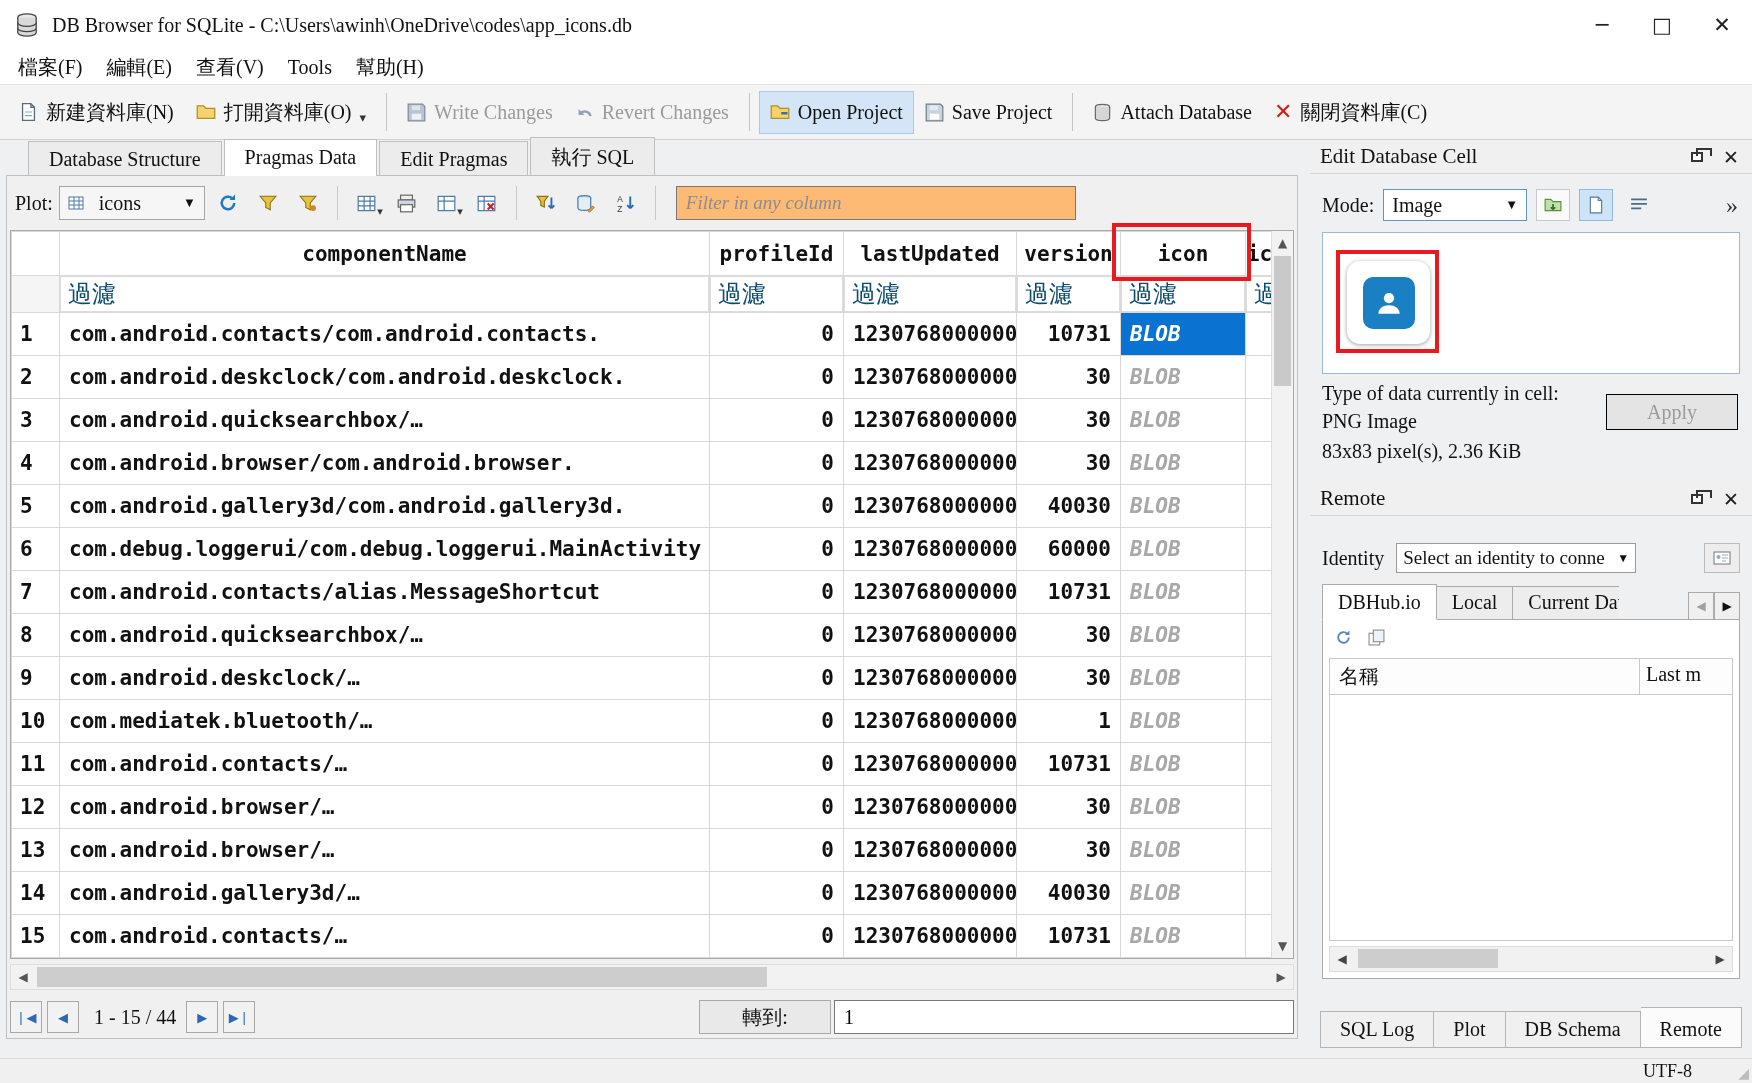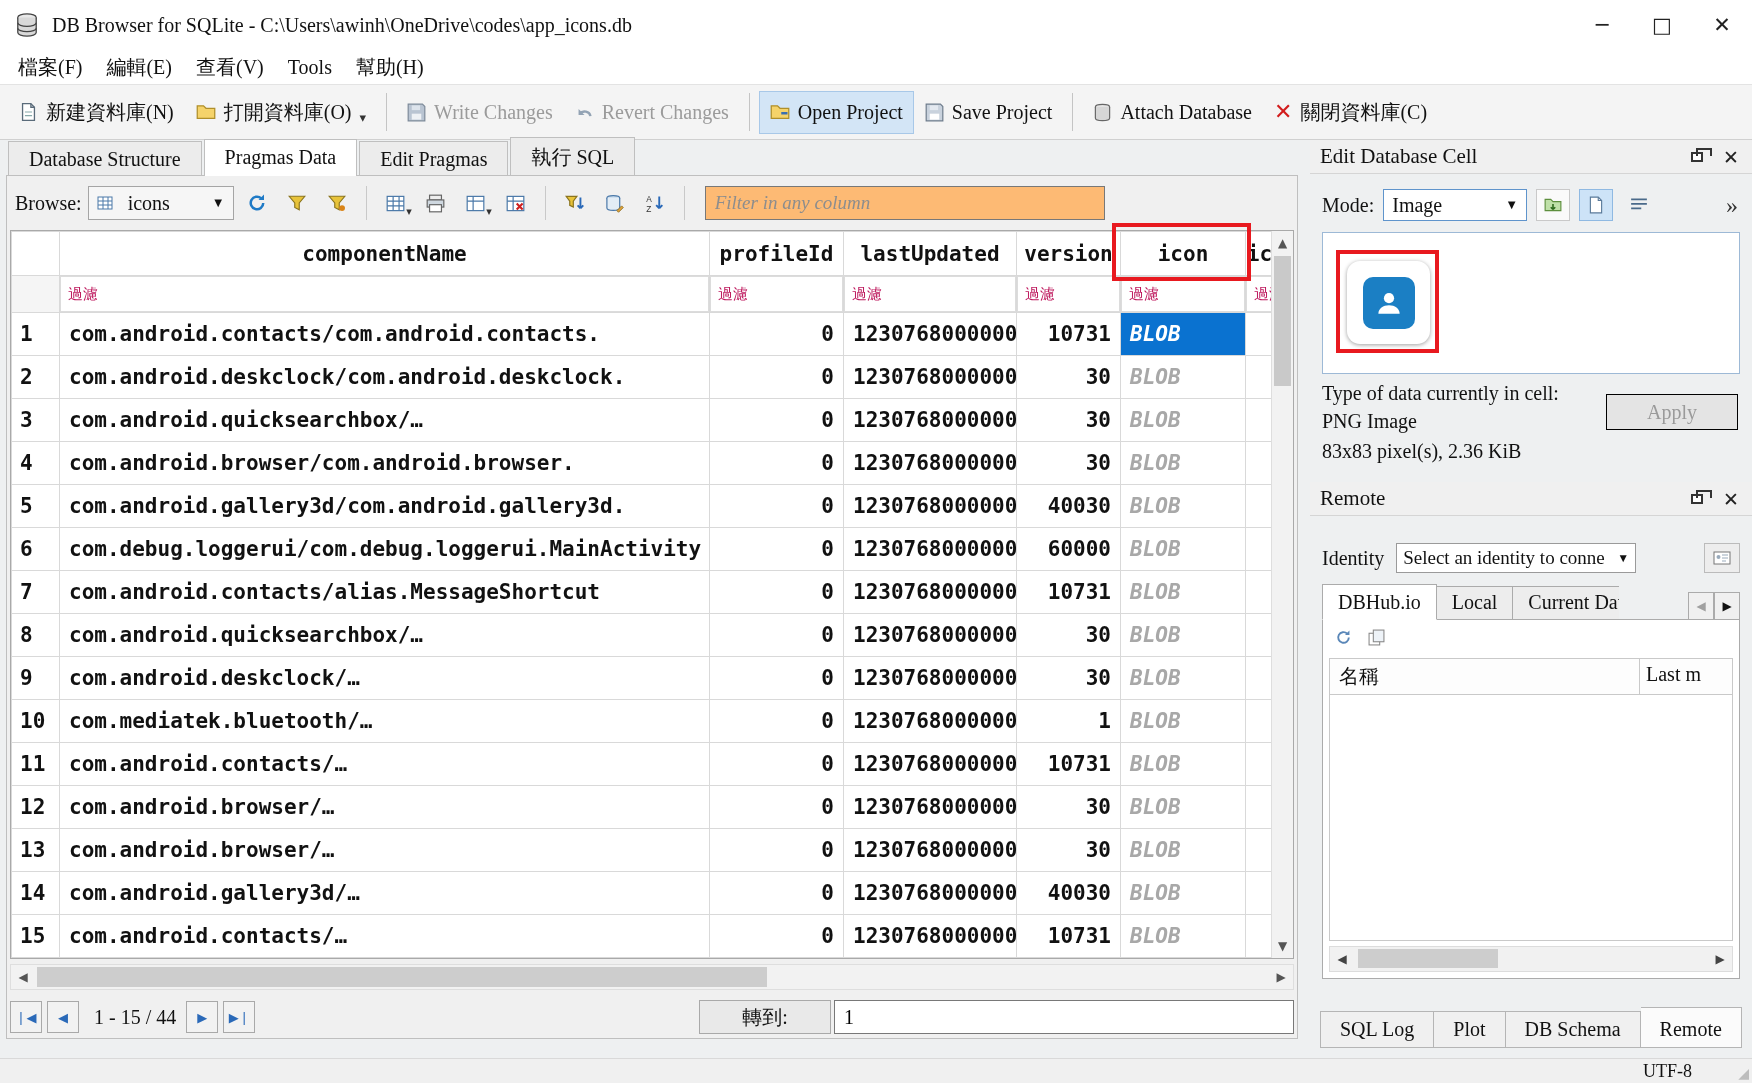--- a/index.html
+++ b/index.html
@@ -22,41 +22,41 @@
   .toolbar { height:56px; background:#f4f4f4; border-top:1px solid #e3e3e3; border-bottom:1px solid #d0d0d0; display:flex; align-items:center; padding:0 8px; font-size:20px; }
   .tb-btn { display:flex; align-items:center; gap:8px; padding:9px 10px; border:1px solid transparent; white-space:nowrap; }
   .tb-btn.disabled { color:#9b9b9b; }
   .tb-btn.highlight { background:#d3e5f6; border-color:#a8c8e8; }
   .tb-sep { width:1px; align-self:stretch; margin:8px 9px; background:#c4c4c4; }
   .caret { font-size:13px; color:#333; line-height:1; align-self:flex-end; margin:0 0 2px 0; }
   .redx { color:#d21c1c; font-weight:bold; font-size:22px; font-family:"DejaVu Sans",sans-serif; line-height:1; }
 
   
   .left-pane { position:absolute; left:0; top:140px; width:1304px; height:918px; }
-  .doc-tabs { height:36px; display:flex; align-items:flex-end; padding-left:8px; font-size:20px; }
+  .doc-tabs { height:36px; display:flex; align-items:flex-end; padding-left:28px; font-size:20px; }
   .doc-tab { padding:6px 20px 5px; background:#ececec; border:1px solid #bfbfbf; border-bottom:none; margin-right:2px; }
   .doc-tab.active { background:#fff; padding-bottom:7px; position:relative; z-index:2; }
   .tab-page { margin:0 6px; border:1px solid #bfbfbf; background:#f0f0f0; height:864px; position:relative; top:-1px; }
 
   .browse-toolbar { height:54px; display:flex; align-items:center; gap:6px; padding:0 8px; font-size:20px; }
   .tbl-combo { display:flex; align-items:center; gap:15px; width:146px; height:34px; border:1px solid #a5a5a5; background:#f6f6f6; padding:0 8px; }
   .tbl-combo .cbx-caret { margin-left:auto; font-size:13px; }
   .ico-btn { width:34px; height:34px; display:flex; align-items:center; justify-content:center; position:relative; }
   .ico-btn .caret { position:absolute; right:1px; bottom:1px; font-size:11px; }
   .bt-sep { width:1px; height:34px; background:#c9c9c9; margin:0 6px; }
   .filter-input { width:400px; height:34px; border:1px solid #787878; background:#fdba74; font-family:"Liberation Serif",serif; font-size:19px; padding:0 9px; color:#333; margin-left:8px; }
   .filter-input::placeholder { font-style:italic; color:#8d8d8d; }
 
   
   .grid-area { margin:0 3px; height:729px; background:#fff; border:1px solid #a9a9a9; position:relative; }
   .table-clip { position:absolute; left:0; top:0; bottom:0; right:22px; overflow:hidden; }
   table.grid { border-collapse:collapse; table-layout:fixed; width:1262px; font-family:"DejaVu Sans Mono", monospace; }
   .grid th, .grid td { border:1px solid #d9d9d9; overflow:hidden; white-space:nowrap; }
   .grid th { height:44px; font-size:21px; font-weight:bold; background:#fff; text-align:center; }
-  .grid .filter-row td { height:37px; background:#fff; box-shadow:inset 0 0 0 1px #dcdcdc; color:#be185d; font-family:"Liberation Serif",serif; font-size:15px; font-weight:normal; padding:0 8px; text-align:left; }
+  .grid .filter-row td { height:37px; background:#fff; box-shadow:inset 0 0 0 1px #dcdcdc; color:#0c4a6e; font-family:"Liberation Serif",serif; font-size:24px; font-weight:normal; padding:0 8px; text-align:left; }
   .grid .filter-row td.corner { box-shadow:none; background:#f5f5f5; }
   .grid tbody td { height:43px; font-size:21px; font-weight:bold; padding:0 9px; }
   .grid td.rownum { padding:0 4px 0 8px; }
   .grid td.cname { text-align:left; }
   .grid td.num { text-align:right; }
   .grid td.blob { color:#a8a8a8; font-style:italic; text-align:left; }
   .grid td.blob.selected { background:#0a72d0; color:#fff; }
   .grid td.pcol { background:#fff; }
 
   .vscroll { position:absolute; top:0; right:0; bottom:0; width:22px; background:#f2f2f2; border-left:1px solid #dedede; }
@@ -252,21 +252,21 @@
   <div class="doc-tabs">
     <span class="doc-tab">Database Structure</span>
     <span class="doc-tab active">Pragmas Data</span>
     <span class="doc-tab">Edit Pragmas</span>
     <span class="doc-tab">執行 SQL</span>
   </div>
 
   <div class="tab-page">
 
     <div class="browse-toolbar">
-      <span>Browse:</span>
+      <span>Plot:</span>
       <div class="tbl-combo">
         <span>
           <svg width="16" height="16" viewBox="0 0 16 16">
               <rect x="1" y="2" width="14" height="12" fill="#fff" stroke="#4a78a8"></rect>
               <path d="M1 6h14M1 10h14M6 2v12M11 2v12" stroke="#4a78a8"></path>
             </svg>
         </span>
         <span>icons</span>
         <span class="cbx-caret">▼</span>
       </div>

